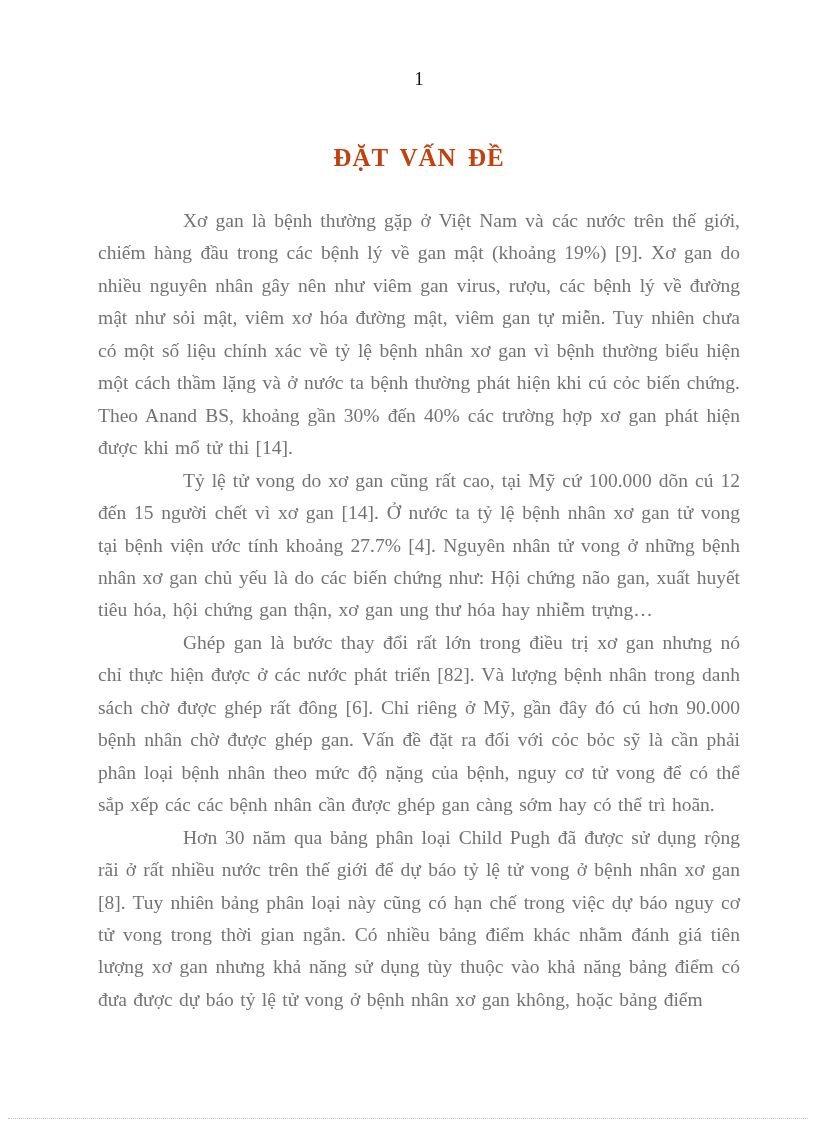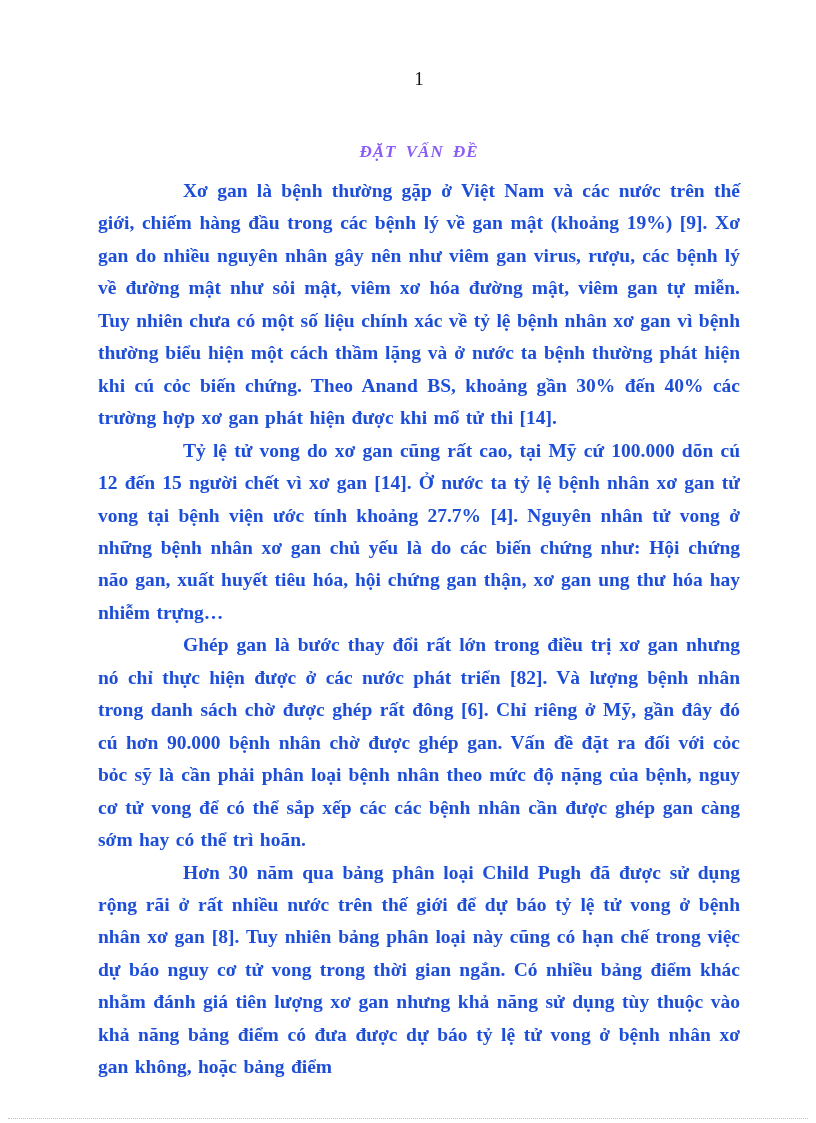--- a/index.html
+++ b/index.html
@@ -27,38 +27,36 @@
     font-size: 19px;
     line-height: 24px;
     color: #111111;
   }
   .doc-title {
     position: absolute;
     top: 124px;
     left: 98px;
     width: 642px;
     text-align: center;
-    font-size: 17px;
+    font-size: 25px;
     font-weight: bold;
     letter-spacing: 1px;
     word-spacing: 4px;
     line-height: 34px;
-    color: #8b5cf6;
-    font-style: italic;
+    color: #c2410c;
   }
   .doc-body {
     position: absolute;
-    top: 175px;
+    top: 205px;
     left: 98px;
     width: 642px;
     font-size: 19.5px;
     line-height: 32.45px;
     text-align: justify;
-    color: #1d4ed8;
-    font-weight: bold;
+    color: #737373;
   }
   .doc-body p {
     margin: 0;
     padding: 0;
     text-indent: 85px;
     word-spacing: 1.5px;
   }
   .bottom-dotted-line {
     position: absolute;
     left: 8px;

